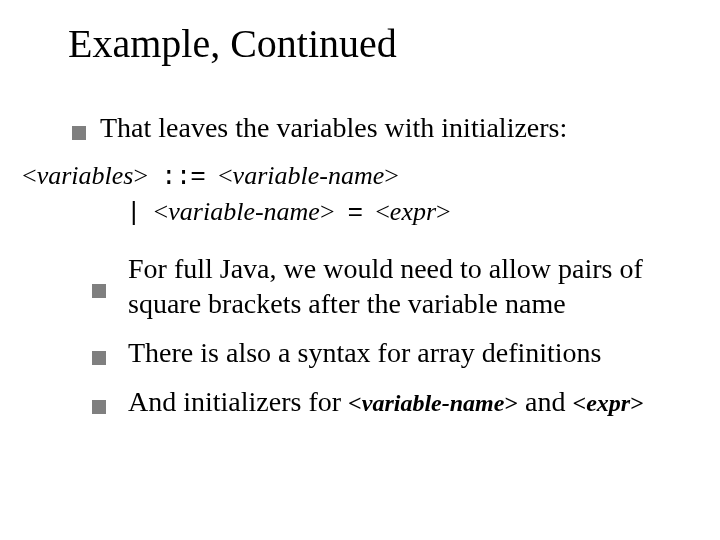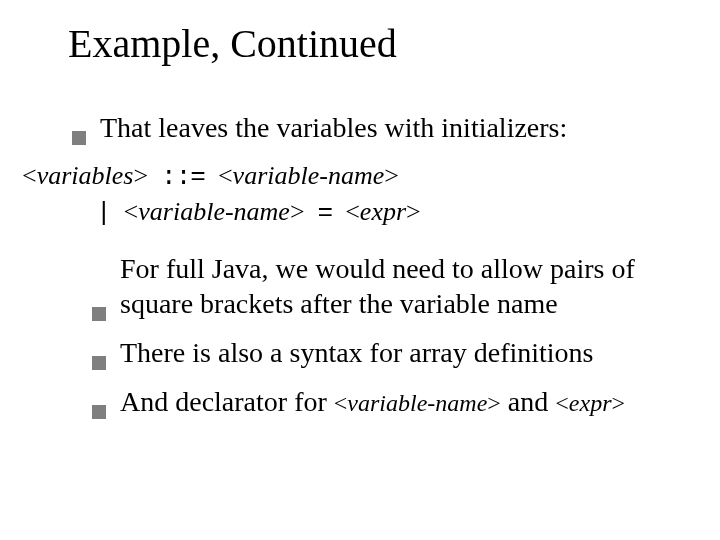--- a/index.html
+++ b/index.html
@@ -25,25 +25,26 @@
     font-weight: normal;
   }
   .body {
     position: absolute;
     left: 72px;
     top: 110px;
     right: 40px;
   }
   .bullet-row {
     display: flex;
-    align-items: flex-end;
+    align-items: center;
     margin-bottom: 14px;
   }
   .bullet-row.offset {
     margin-left: 20px;
+    gap: 8px;
   }
   .bullet {
     flex: 0 0 auto;
     width: 14px;
     height: 14px;
     background: #7f7f7f;
     margin-top: 11px;
     margin-right: 14px;
   }
   .bullet-text {
@@ -51,30 +52,31 @@
     line-height: 1.25;
   }
   .grammar {
     font-size: 26px;
     font-style: italic;
     line-height: 1.3;
     margin: 8px 0 20px -50px;
     white-space: nowrap;
   }
   .grammar-line2 {
-    margin-left: 74px;
+    margin-left: 104px;
   }
   .sym {
     font-family: "Courier New", Courier, monospace;
     font-style: normal;
     letter-spacing: -1px;
   }
   .inline-nt {
     font-style: italic;
     font-size: 24px;
+    font-weight: bold;
   }
   .angle {
     font-style: normal;
     font-family: "Times New Roman", Times, serif;
   }
 </style>
 </head>
 <body>
 
 <div class="slide">
@@ -108,18 +110,18 @@
     </div>
 
     <div class="bullet-row offset">
       <div class="bullet"></div>
       <div class="bullet-text">There is also a syntax for array definitions</div>
     </div>
 
     <div class="bullet-row offset">
       <div class="bullet"></div>
       <div class="bullet-text">
-        <span>And declarator for </span><span class="inline-nt"><span class="angle">&lt;</span><span>variable-name</span><span class="angle">&gt;</span></span><span> and </span><span class="inline-nt"><span class="angle">&lt;</span><span>expr</span><span class="angle">&gt;</span></span>
+        <span>And initializers for </span><span class="inline-nt"><span class="angle">&lt;</span><span>variable-name</span><span class="angle">&gt;</span></span><span> and </span><span class="inline-nt"><span class="angle">&lt;</span><span>expr</span><span class="angle">&gt;</span></span>
       </div>
     </div>
 
   </div>
 </div>
 
 </body></html>

